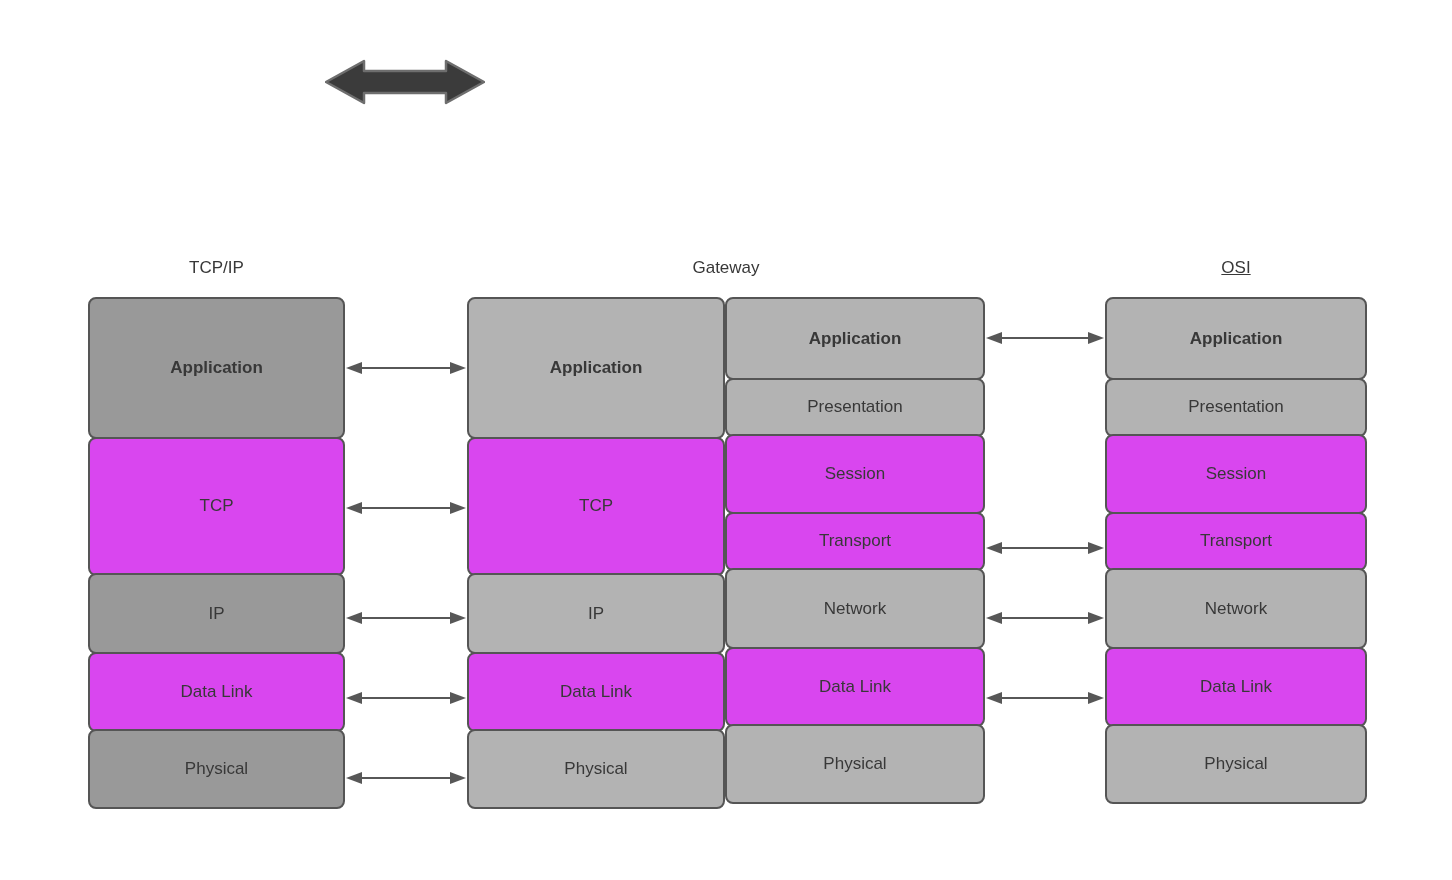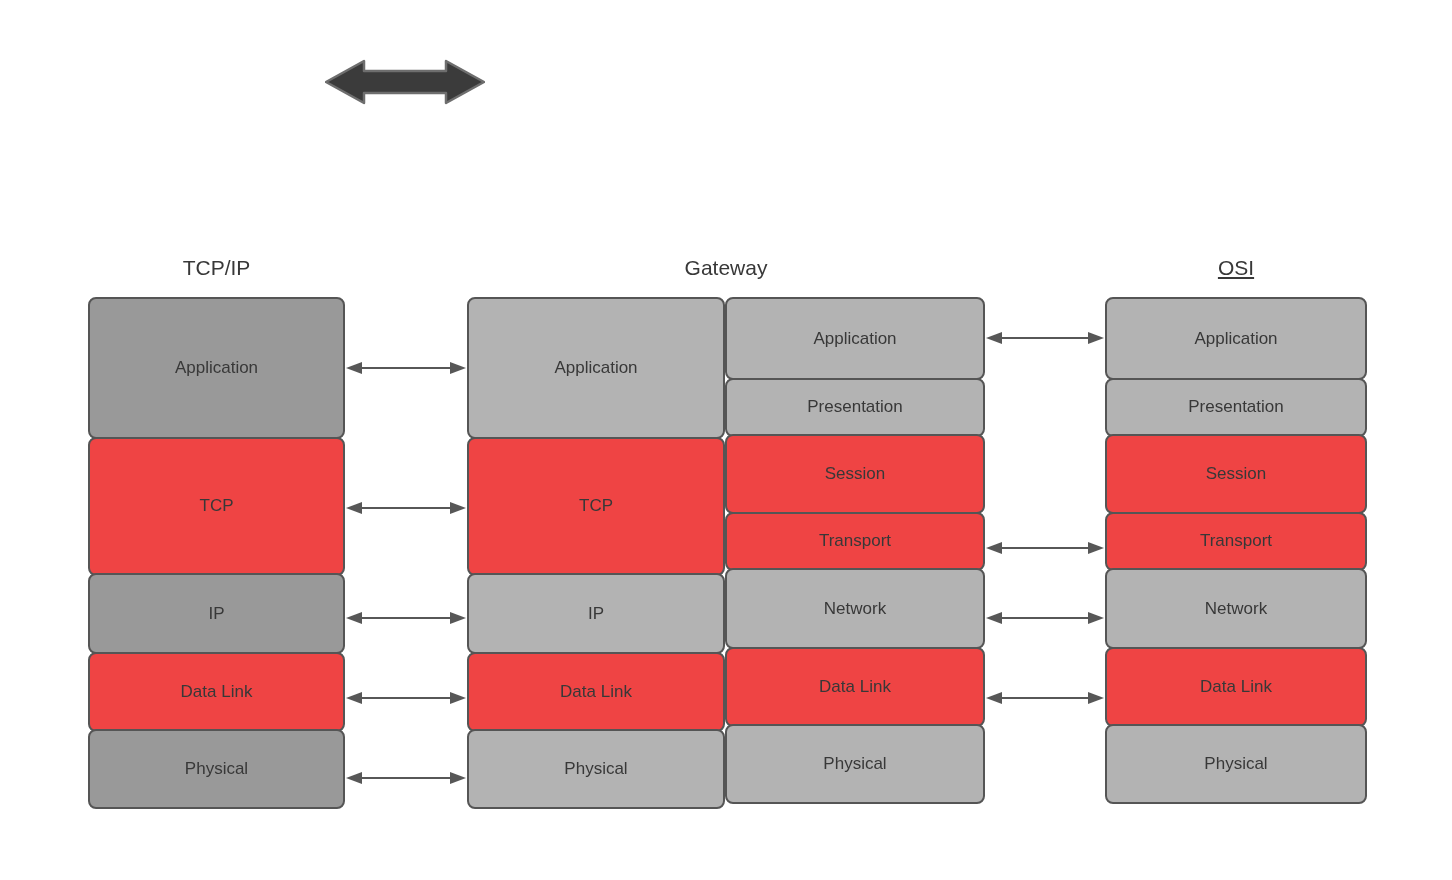--- a/index.html
+++ b/index.html
@@ -1,37 +1,37 @@
 <!DOCTYPE html>
 <html><head>
 <meta charset="utf-8">
 <style>
   html, body { margin:0; padding:0; background:#ffffff; }
   body { font-family:"Liberation Sans", sans-serif; }
   .canvas { position:relative; width:1452px; height:880px; background:#ffffff; overflow:hidden; }
 
   .col-header {
     position:absolute; top:257px; height:22px; line-height:22px;
-    text-align:center; font-size:21px; color:#383838;
+    text-align:center; font-size:17px; color:#383838;
   }
 
   .stack { position:absolute; top:297px; }
   .box {
     box-sizing:border-box;
     border:2.5px solid #555555;
     border-radius:8px;
     display:flex; align-items:center; justify-content:center;
     font-size:17px; color:#383838;
     margin-top:-2.5px;
     position:relative;
   }
-  .stack .box:first-child { margin-top:0; }
+  .stack .box:first-child { margin-top:0;font-weight:bold; }
   .dark  { background:#999999; }
   .light { background:#b3b3b3; }
-  .white { background:#ef4444; }
+  .white { background:#d946ef; }
 
   .conn { position:absolute; }
 </style>
 </head>
 <body>
 
 <div class="canvas">
 
   <svg class="conn" style="left:325px; top:58px;" width="160" height="48">
     <polygon points="1,24 39,3 39,13 121,13 121,3 159,24 121,45 121,35 39,35 39,45" fill="#3b3b3b" stroke="#6e6e6e" stroke-width="2.5" stroke-linejoin="round"></polygon>

